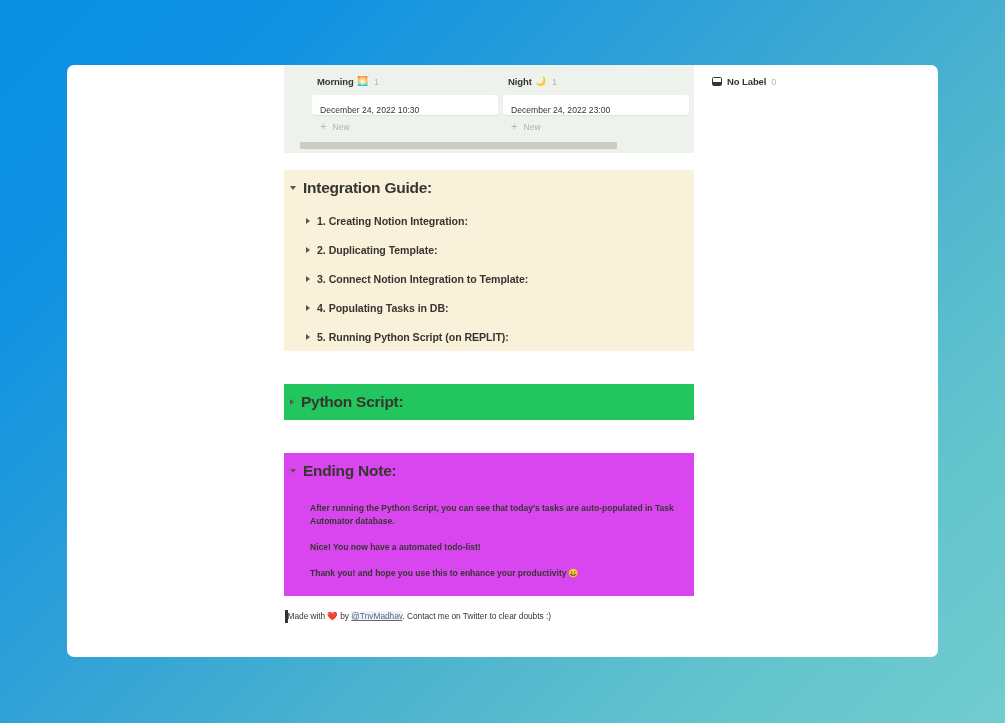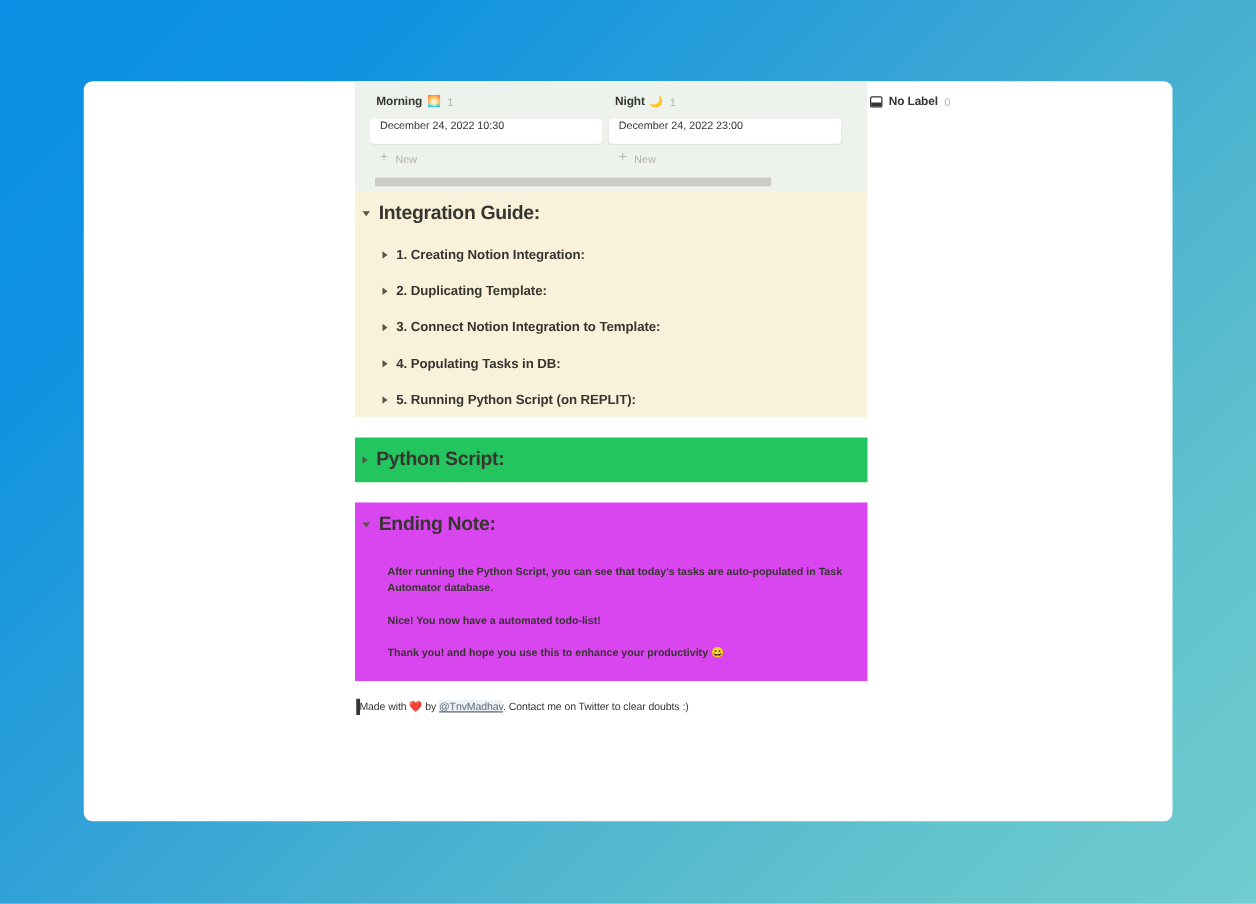--- a/index.html
+++ b/index.html
@@ -37,21 +37,21 @@
   .content-col {
     position: absolute;
     left: 217px;   
     top: 0;
     width: 410px;
   }
 
   
   .board {
     background: #eef2ed;
-    padding: 8px 0 0 0;
+    padding: 8px 0 0 16px;
     position: relative;
     height: 88px;
   }
 
   .board-cols {
     display: flex;
     gap: 5px;
     padding: 0 1px 0 12px;
   }
 
@@ -98,21 +98,21 @@
     height: 2.6px;
     background: #37352f;
   }
 
   .card-item {
     margin-top: 5px;
     background: #ffffff;
     border-radius: 3px;
     height: 20px;
     display: flex;
-    align-items: flex-start;
+    align-items: flex-end;
     padding: 0 8px;
     font-size: 8.6px;
     color: #37352f;
     box-shadow: 0 1px 1px rgba(15,15,15,0.07);
   }
 
   .new-row {
     margin-top: 6px;
     display: flex;
     align-items: center;
@@ -132,21 +132,21 @@
   .scroll-thumb {
     position: absolute;
     left: 16px;
     width: 317px;
     height: 7px;
     background: #ccccc6;
     border-radius: 1px;
   }
 
   
-  .section { padding: 0; }
+  .section { padding: 0; margin-top: 17px; }
 
   .section-cream  { background: #faf1da; }
   .section-lav    { background: #22c55e; }
   .section-pink   { background: #d946ef; }
 
   .toggle-head {
     display: flex;
     align-items: center;
     gap: 7px;
     padding: 9px 10px 9px 5px;

